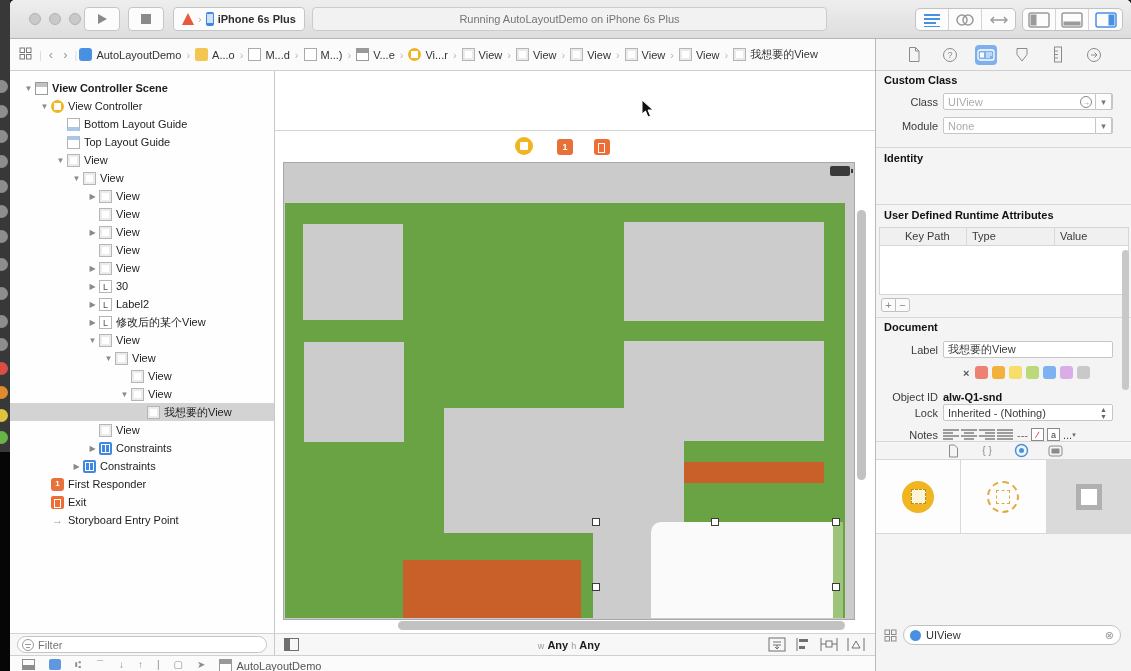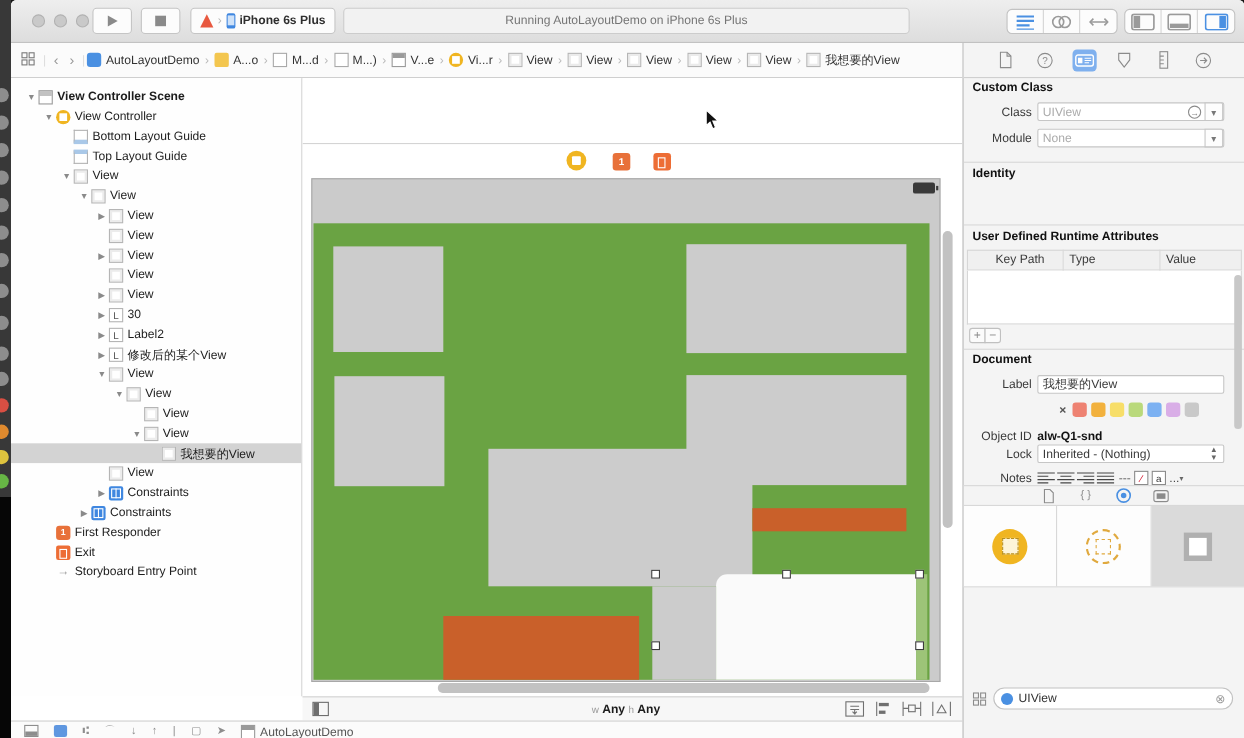--- a/index.html
+++ b/index.html
@@ -485,20 +485,24 @@
           <span class="oi oi-exit"></span>
           <span class="olabel">Exit</span>
         </div>
         <div class="orow" style="padding-left: 28px;">
           <span class="disc"></span>
           <span class="oi oi-entry">→</span>
           <span class="olabel">Storyboard Entry Point</span>
         </div>
       </div>
   </div>
+  <div id="filterbar" style="position:absolute">
+    <span class="filter-ic"></span>
+    <input id="filter-input" placeholder="Filter" style="">
+  </div>
 
   <div id="canvas">
     <div class="hline"></div>
     <span id="vc-badge"></span>
     <span id="fr-badge">1</span>
     <span id="exit-badge"></span>
     <div id="canvas-shapes">
         <div class="cshape" style="left: 8px; top: 91px; width: 572px; height: 458px; background: rgb(203, 203, 203); border: 1px solid rgb(168, 168, 168);"></div>
         <div class="cshape" style="left: 10px; top: 132px; width: 560px; height: 415px; background: rgb(106, 163, 67);"></div>
         <div class="cshape" style="left: 28px; top: 153px; width: 100px; height: 96px; background: rgb(204, 204, 204);"></div>

